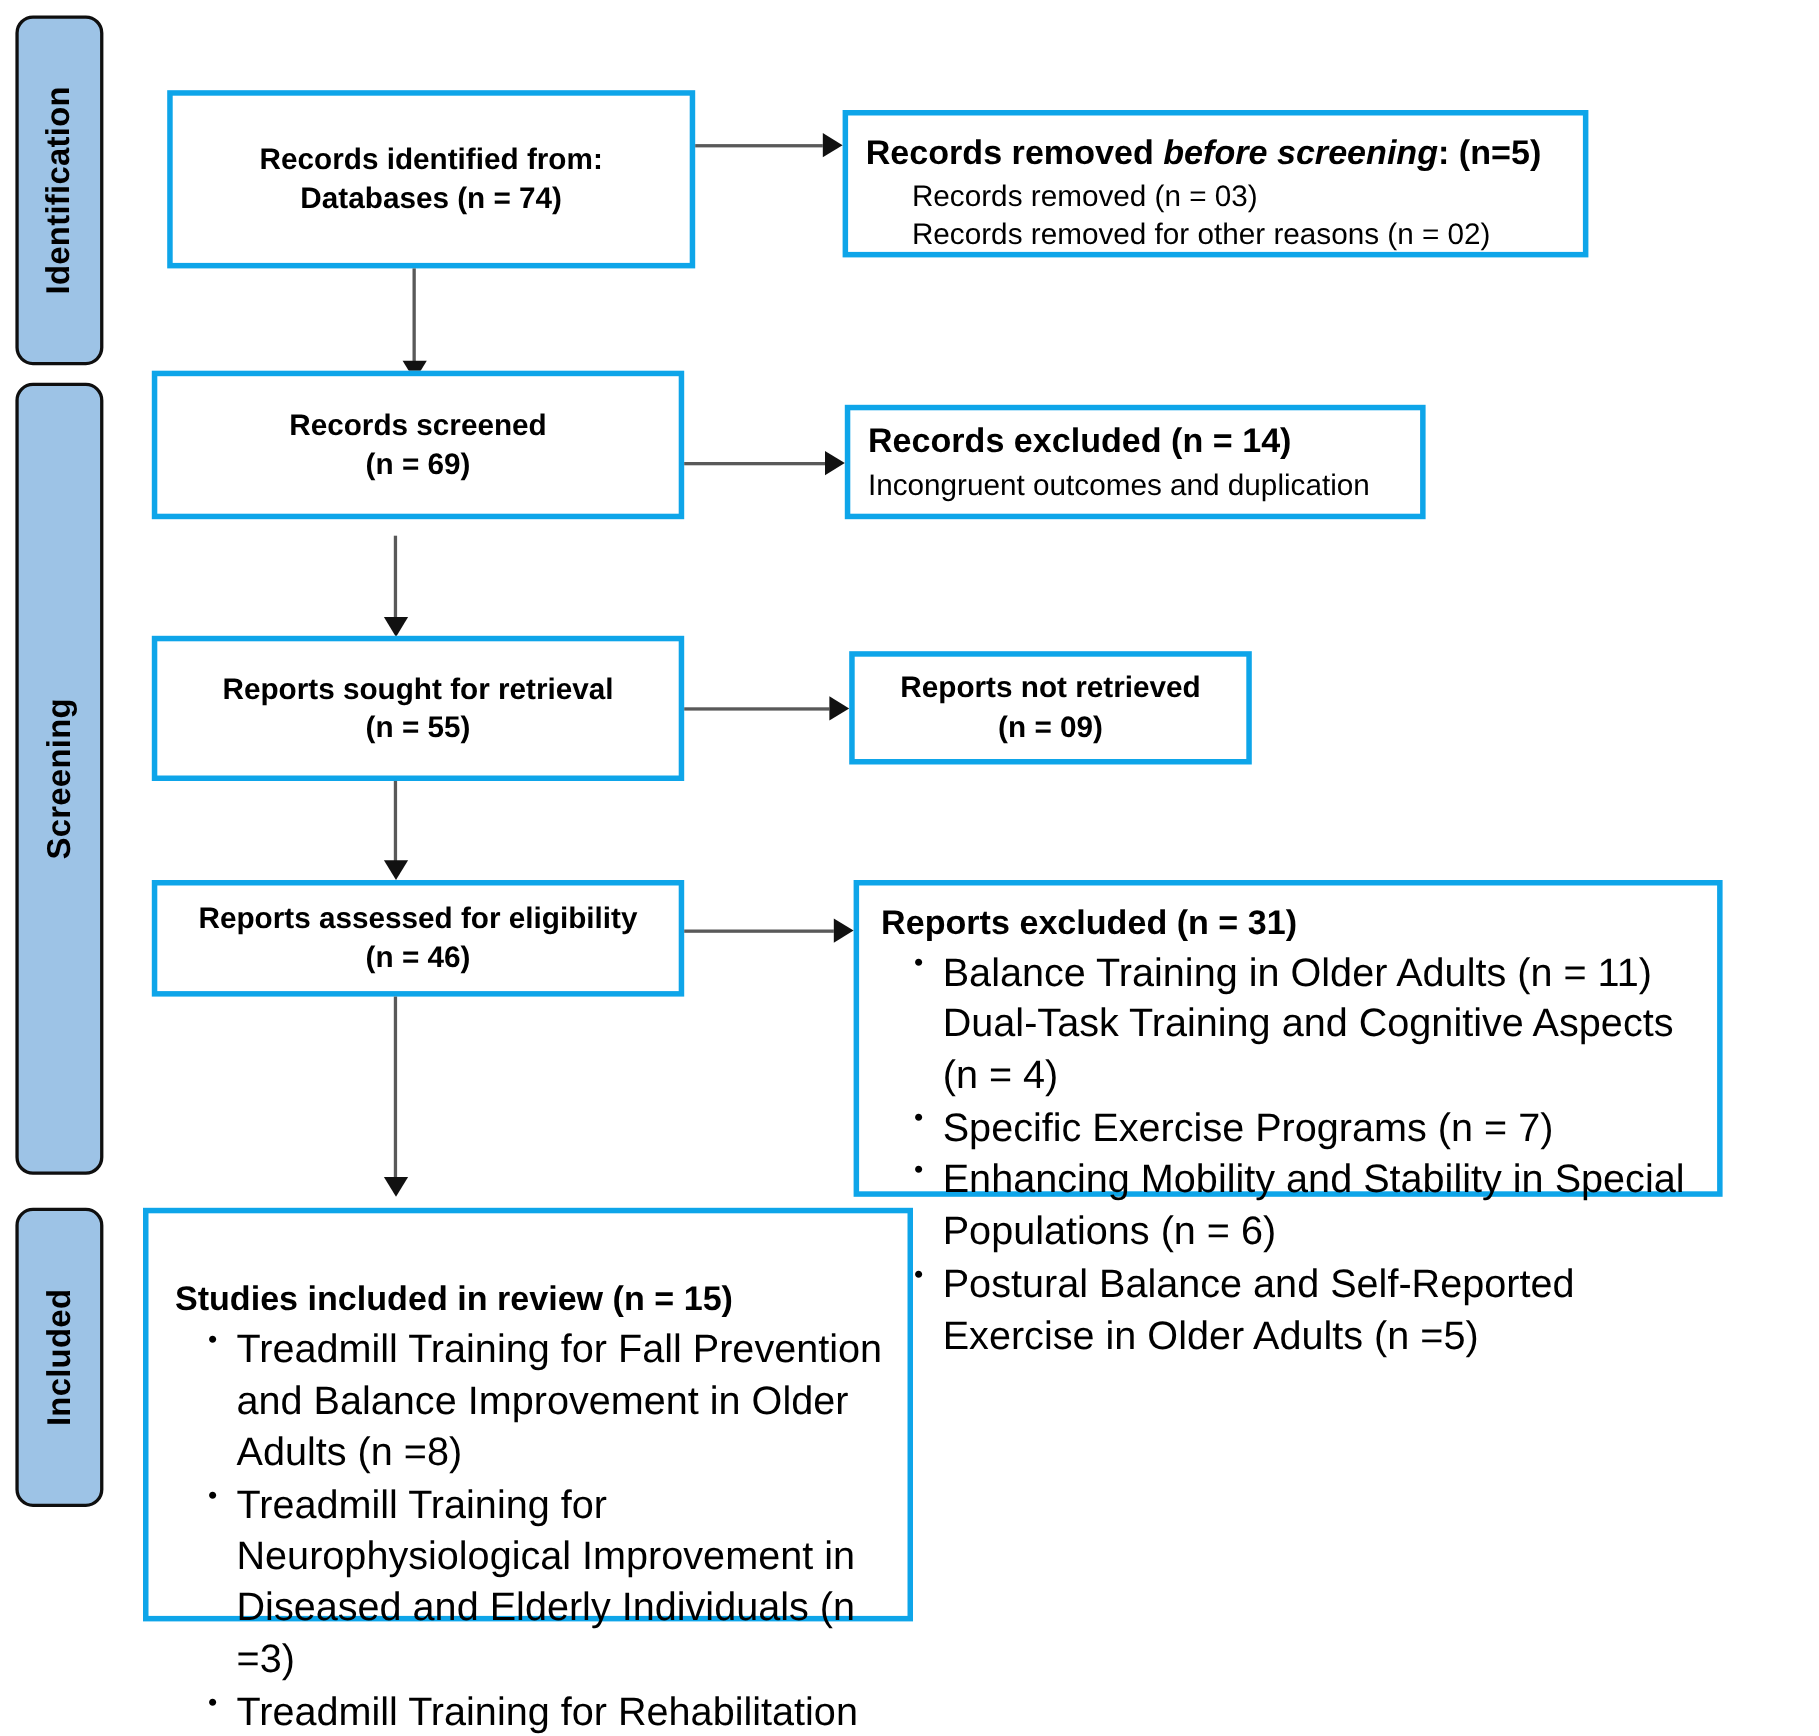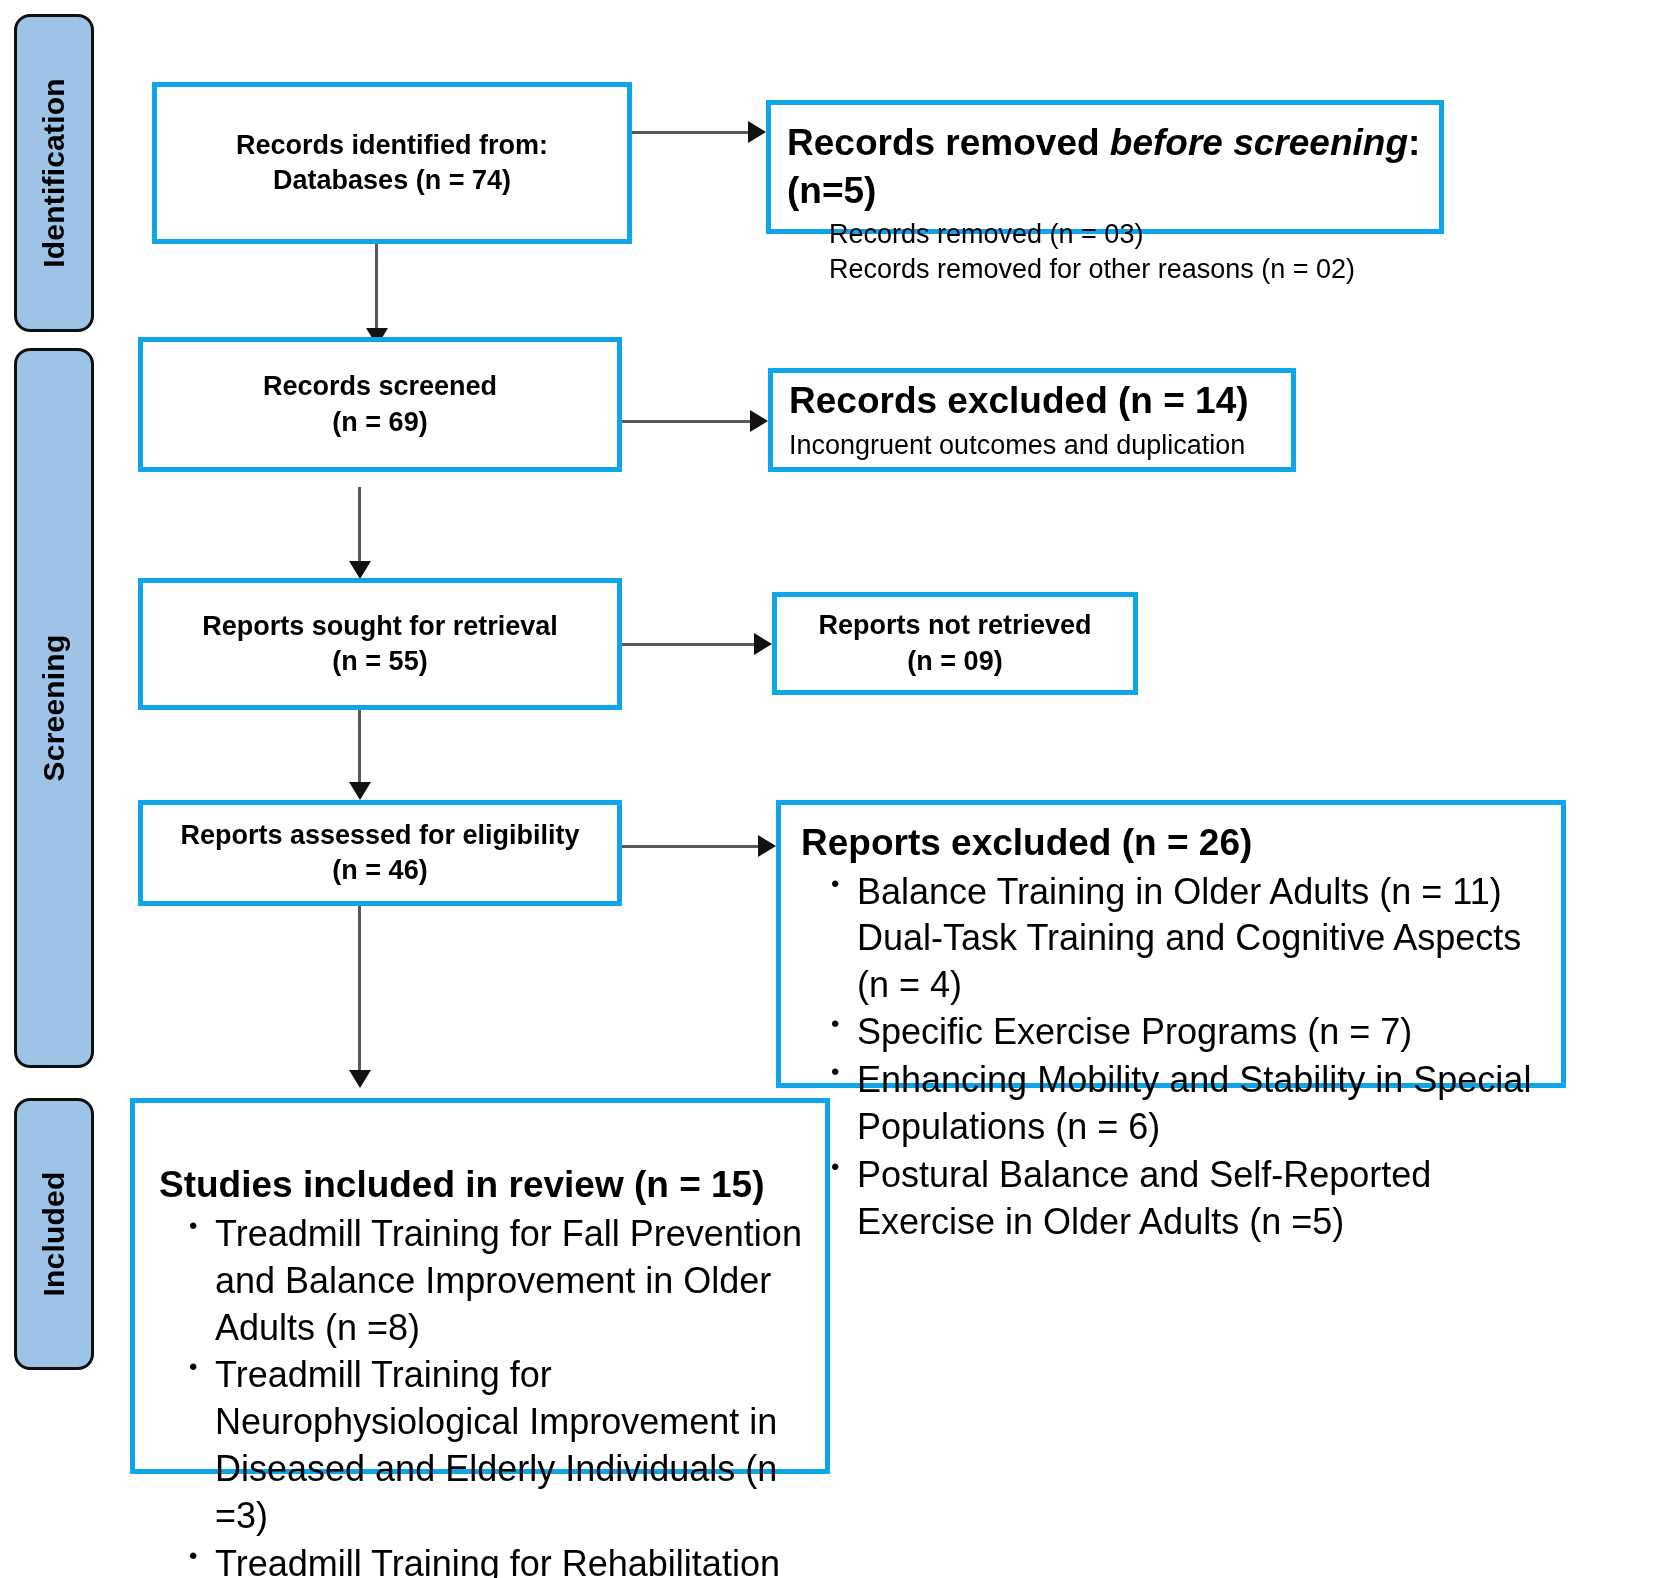--- a/index.html
+++ b/index.html
@@ -55,21 +55,21 @@
   .box-line {
     font-size: 27px;
     line-height: 1.30;
   }
   .center { text-align: center; }
   .bold { font-weight: bold; }
   .ital { font-style: italic; }
   .indent { padding-left: 42px; }
 
   .box-title {
-    font-size: 37px;
+    font-size: 31px;
     font-weight: bold;
     line-height: 1.30;
     margin-bottom: 2px;
   }
 
   ul.bullets {
     margin: 0;
     padding: 0 0 0 56px;
     list-style: none;
   }
@@ -179,21 +179,21 @@
 
   <div class="conn v" style="left:358px; top:710px; width:3px; height:74px;"></div>
   <div class="arrow-down" style="left:349px; top:782px;"></div>
 
   <div class="flow-box pad" style="left:138px; top:800px; width:484px; height:106px;">
     <div class="box-line bold center">Reports assessed for eligibility</div>
     <div class="box-line bold center">(n = 46)</div>
   </div>
 
   <div class="flow-box" style="left:776px; top:800px; width:790px; height:288px; justify-content:flex-start; padding:14px 14px 10px 20px;">
-    <div class="box-title">Reports excluded (n = 26)</div>
+    <div class="box-title">Reports excluded (n = 31)</div>
     <ul class="bullets">
       <li>Balance Training in Older Adults (n = 11)</li>
       <li class="nobullet">Dual-Task Training and Cognitive Aspects (n = 4)</li>
       <li>Specific Exercise Programs (n = 7)</li>
       <li>Enhancing Mobility and Stability in Special Populations (n = 6)</li>
       <li>Postural Balance and Self-Reported Exercise in Older Adults (n =5)</li>
     </ul>
   </div>
 
   <div class="conn h" style="left:622px; top:845px; width:136px;"></div>

